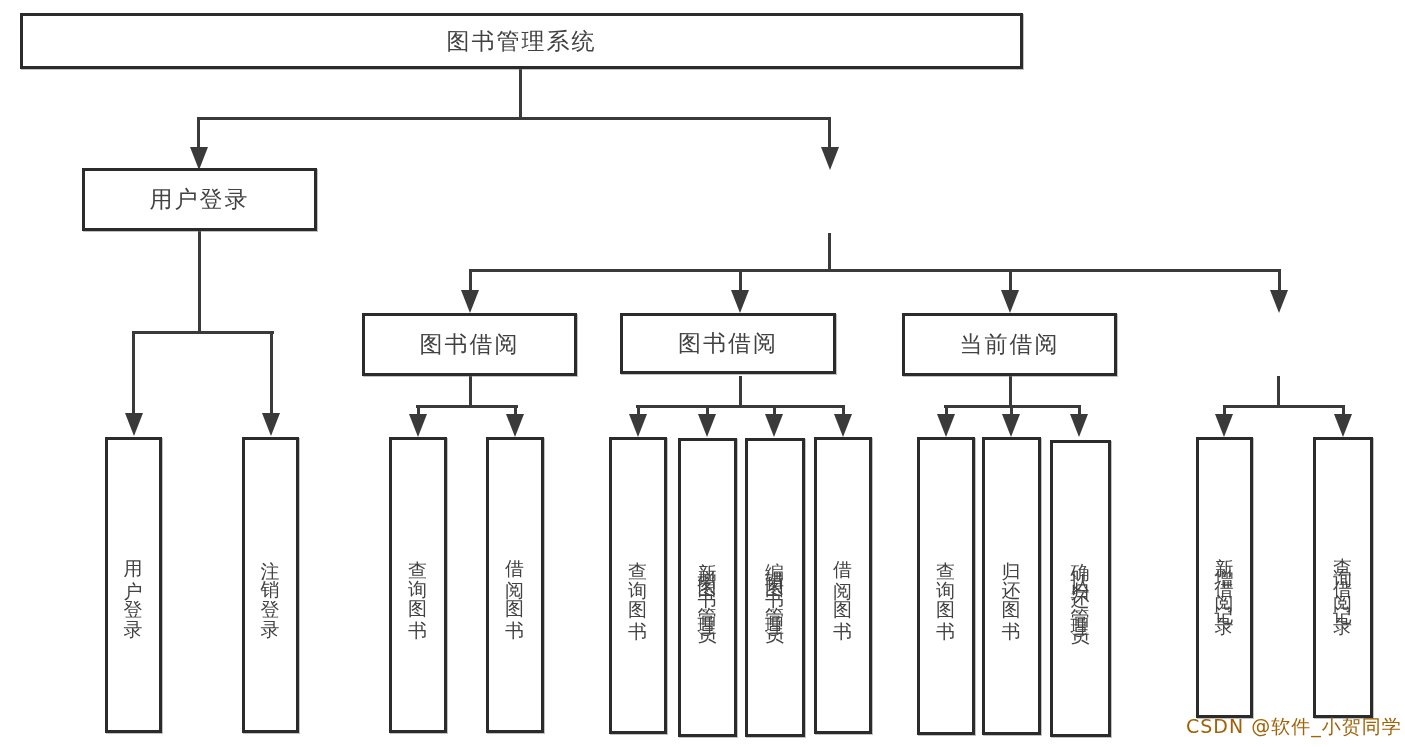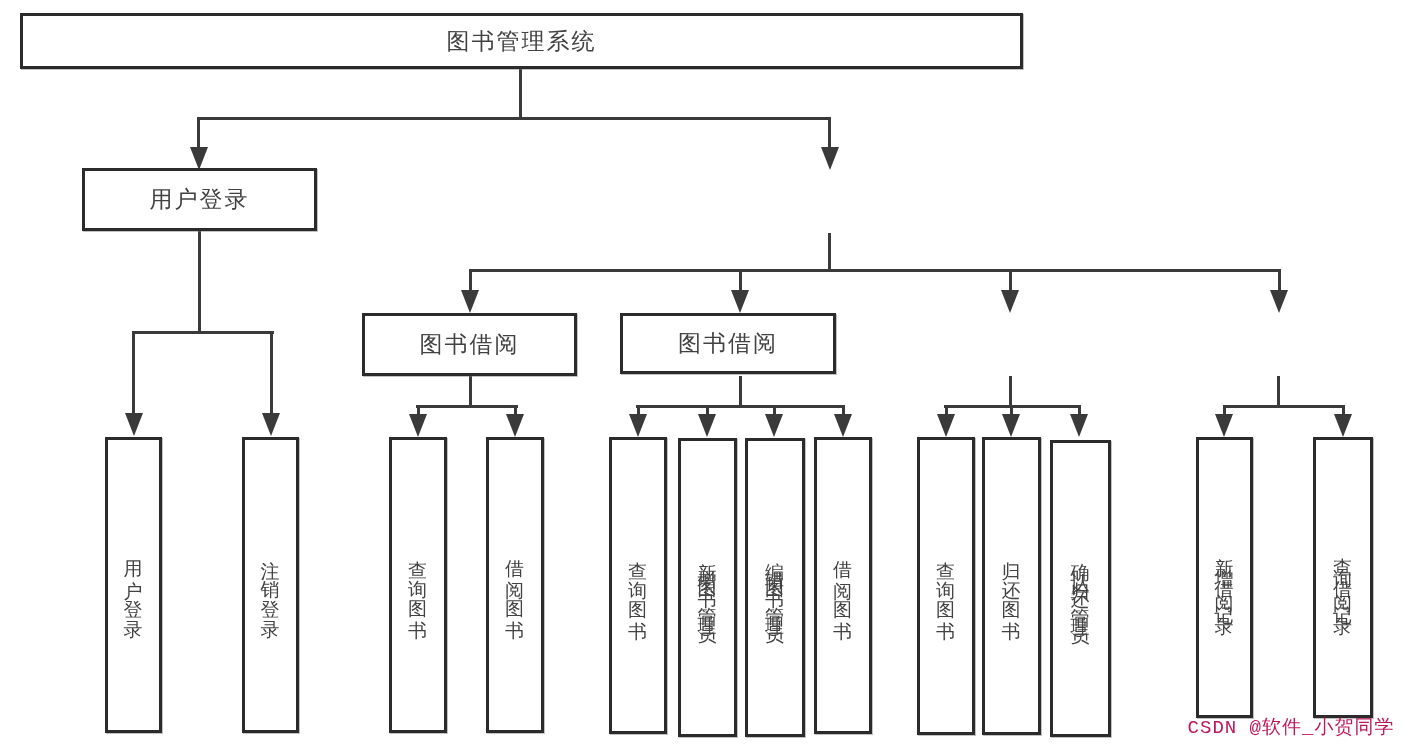--- a/index.html
+++ b/index.html
@@ -21,21 +21,21 @@
     color:#424242;box-shadow:1px 1px 0 rgba(120,120,120,.45);
   }
   .node{font-size:23px;letter-spacing:2px;white-space:nowrap;}
   .vnode{font-size:19px;}
   .vnode span{writing-mode:vertical-rl;text-orientation:mixed;line-height:1;}
   .sp-lg span{letter-spacing:20px;}
   .sp-md span{letter-spacing:12px;}
   .sp-sm span{letter-spacing:9px;}
   .watermark{
     position:absolute;left:1186px;top:714px;width:210px;
-    font-size:19px;color:#be185d;letter-spacing:1px;white-space:nowrap;z-index:5;font-family:Liberation Mono, monospace;
+    font-size:19px;color:#a16207;letter-spacing:1px;white-space:nowrap;z-index:5;
   }
 </style>
 </head>
 <body>
 
 <div class="canvas">
 
   <div class="vl" style="left:519px;top:69px;height:49px"></div>
   <div class="hl" style="left:197px;top:117px;width:634px"></div>
   <div class="vl" style="left:197px;top:117px;height:32px"></div>
@@ -102,20 +102,23 @@
   <div class="node" style="left:82px;top:168px;width:235px;height:63px">
     <span>用户登录</span>
   </div>
 
   <div class="node" style="left:362px;top:313px;width:215px;height:63px">
     <span>图书借阅</span>
   </div>
   <div class="node" style="left:620px;top:313px;width:216px;height:61px">
     <span>图书借阅</span>
   </div>
+  <div class="node" style="left:902px;top:313px;width:215px;height:63px">
+    <span>当前借阅</span>
+  </div>
 
   <div class="vnode sp-lg" style="left:105px;top:437px;width:57px;height:296px">
     <span>用户登录</span>
   </div>
   <div class="vnode sp-lg" style="left:242px;top:437px;width:57px;height:296px">
     <span>注销登录</span>
   </div>
 
   <div class="vnode sp-lg" style="left:389px;top:437px;width:58px;height:296px">
     <span>查询图书</span>

